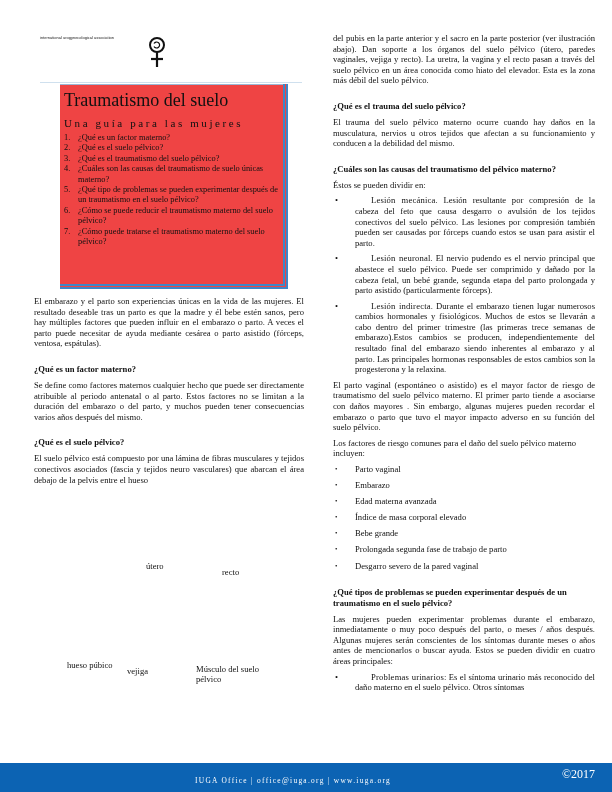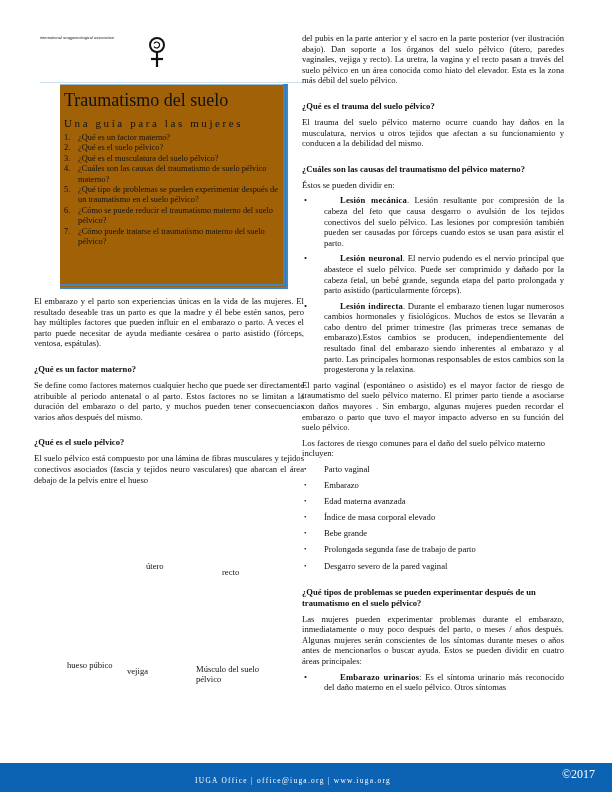--- a/index.html
+++ b/index.html
@@ -6,42 +6,42 @@
   html, body { width: 612px; height: 792px; background: #ffffff; overflow: hidden; }
   body { position: relative; font-family: "Liberation Serif", serif; color: #111; font-size: 8.6px; line-height: 10.6px; }
 
   .logo { position: absolute; left: 40px; top: 34px; width: 140px; height: 44px; }
   .logo-word { font-family: "Liberation Sans", sans-serif; font-size: 36px; line-height: 36px; letter-spacing: 1px; color: #111; font-weight: 400; }
   .logo-symbol { position: absolute; left: 108px; top: 2px; width: 18px; height: 34px; }
   .logo-tag { font-family: "Liberation Sans", sans-serif; font-size: 4px; line-height: 5px; color: #222; margin-top: 1px; white-space: nowrap; }
   .logo-rule { position: absolute; left: 40px; top: 82px; width: 262px; height: 1px; background: #cfe0ee; }
 
   .title-box { position: absolute; left: 60px; top: 84px; width: 228px; height: 205px;
-    border-right: 5px double #3f86c7; border-bottom: 5px double #3f86c7; padding: 4px 4px 0 4px; background: #a16207; }
+    border-right: 5px double #3f86c7; border-bottom: 5px double #3f86c7; padding: 4px 4px 0 4px; background: #ef4444; }
   .title-box::before { content: ""; position: absolute; left: 0; top: 0; width: 100%; height: 1px; background: #9bb8d5; }
   .doc-title { font-size: 18px; line-height: 20px; font-weight: 400; color: #111; margin-top: 2px; }
   .doc-subtitle { font-size: 11px; line-height: 14px; letter-spacing: 2.6px; margin-top: 6px; margin-bottom: 3px; }
   .toc { list-style: none; font-size: 8.4px; line-height: 10.4px; }
   .toc li { display: flex; }
   .toc .num { width: 14px; flex: 0 0 14px; }
 
   .col { position: absolute; width: 270px; }
   .col-left { left: 34px; top: 296px; }
-  .col-right { left: 302px; top: 33px; width: 262px; }
+  .col-right { left: 333px; top: 33px; width: 262px; }
   p.just { text-align: justify; }
   h3 { font-size: 8.6px; line-height: 11px; font-weight: 700; }
   .gap-l { height: 15px; }
   .gap-m { height: 10px; }
   .gap-s { height: 5px; }
 
   .bullets { list-style: none; }
   .bullets li { display: flex; margin-bottom: 5px; }
   .bullets .dot { flex: 0 0 22px; padding-left: 2px; }
   .bullets .txt { flex: 1; text-align: justify; }
-  .bullets b { font-weight: 700; letter-spacing: 0.2px; padding-left: 16px; }
+  .bullets b { font-weight: 400; letter-spacing: 0.2px; padding-left: 16px; }
   .plain-list { list-style: none; }
   .plain-list li { display: flex; margin-bottom: 5.5px; }
   .plain-list .dot { flex: 0 0 22px; padding-left: 2px; font-size: 7px; }
 
   .diagram { position: absolute; left: 34px; top: 550px; width: 270px; height: 140px; }
   .diagram span { position: absolute; font-size: 8.6px; line-height: 10px; }
 
   .footer { position: absolute; left: 0; top: 763px; width: 612px; height: 29px; background: #0c63b3; color: #fff; }
   .footer-text { position: absolute; left: 195px; top: 13px; font-size: 7.4px; letter-spacing: 1.3px; font-family: "Liberation Serif", serif; }
   .footer-copy { position: absolute; right: 17px; top: 6px; font-size: 12px; font-family: Liberation Serif, serif; }
@@ -69,25 +69,25 @@
     <li>
         <span class="num">1.</span>
         <span>¿Qué es un factor materno?</span>
       </li>
     <li>
         <span class="num">2.</span>
         <span>¿Qué es el suelo pélvico?</span>
       </li>
     <li>
         <span class="num">3.</span>
-        <span>¿Qué es el musculatura del suelo pélvico?</span>
+        <span>¿Qué es el traumatismo del suelo pélvico?</span>
       </li>
     <li>
         <span class="num">4.</span>
-        <span>¿Cuáles son las causas del traumatismo de suelo pélvico materno?</span>
+        <span>¿Cuáles son las causas del traumatismo de suelo únicas materno?</span>
       </li>
     <li>
         <span class="num">5.</span>
         <span>¿Qué tipo de problemas se pueden experimentar después de un traumatismo en el suelo pélvico?</span>
       </li>
     <li>
         <span class="num">6.</span>
         <span>¿Cómo se puede reducir el traumatismo materno del suelo pélvico?</span>
       </li>
     <li>
@@ -180,21 +180,21 @@
       </li>
   </ul>
   <div class="gap-m"></div>
   <h3>¿Qué tipos de problemas se pueden experimentar después de un traumatismo en el suelo pélvico?</h3>
   <div class="gap-s"></div>
   <p class="just">Las mujeres pueden experimentar problemas durante el embarazo, inmediatamente o muy poco después del parto, o meses / años después. Algunas mujeres serán conscientes de los síntomas durante meses o años antes de mencionarlos o buscar ayuda. Estos se pueden dividir en cuatro áreas principales:</p>
   <div class="gap-s"></div>
   <ul class="bullets">
     <li>
         <span class="dot">•</span>
-        <span class="txt"><b>Embarazo urinarios</b><span>:  Es el síntoma urinario más reconocido del daño materno en el suelo pélvico. Otros síntomas</span></span>
+        <span class="txt"><b>Problemas urinarios</b><span>:  Es el síntoma urinario más reconocido del daño materno en el suelo pélvico. Otros síntomas</span></span>
       </li>
   </ul>
 </div>
 
 <div class="footer">
   <div class="footer-text">IUGA Office | office@iuga.org | www.iuga.org</div>
   <div class="footer-copy">©2017</div>
 </div>
 
 </body></html>

